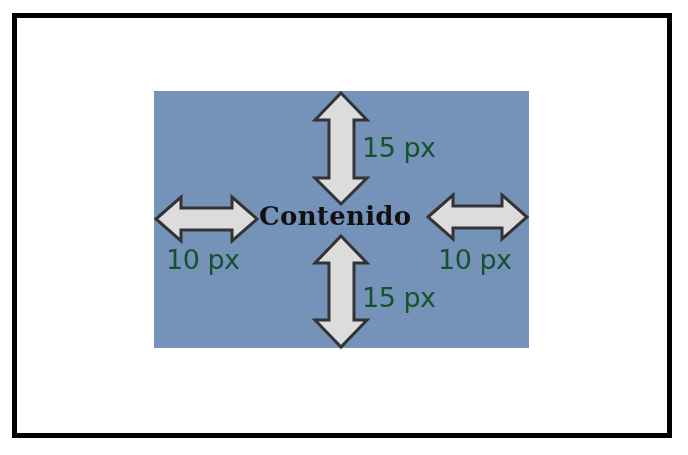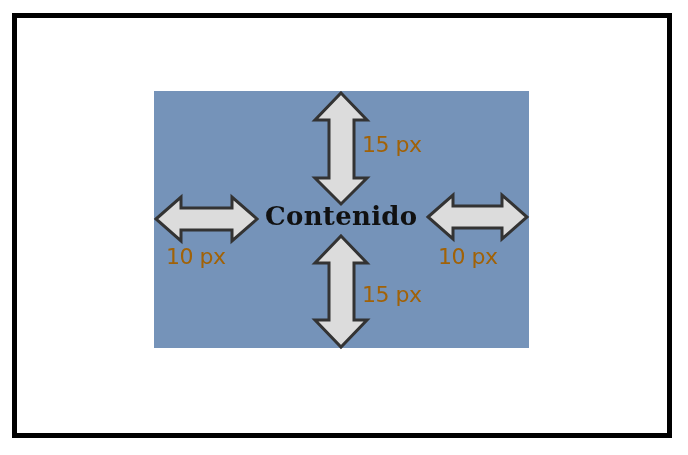--- a/index.html
+++ b/index.html
@@ -1,20 +1,20 @@
 <!DOCTYPE html>
 <html><head>
 <meta charset="utf-8">
 <style>
   html, body { margin:0; padding:0; background:#ffffff; }
   body { width:688px; height:455px; position:relative; overflow:hidden; font-family:"DejaVu Sans", sans-serif; }
   .frame { position:absolute; left:12px; top:13px; width:650px; height:415px; border:5px solid #000; background:#fff; }
   .box { position:absolute; left:154px; top:91px; width:375px; height:257px; background:#7593b9; }
   svg.arrows { position:absolute; left:0; top:0; }
-  .lbl { position:absolute; font-family:"DejaVu Sans", sans-serif; font-size:22px; color:#a16207; white-space:nowrap; letter-spacing:-0.5px; }
+  .lbl { position:absolute; font-family:"DejaVu Sans", sans-serif; font-size:27px; color:#14532d; white-space:nowrap; letter-spacing:-0.5px; }
   .content { position:absolute; font-family:"DejaVu Serif", serif; font-weight:bold; font-size:26px; color:#111; white-space:nowrap; letter-spacing:0.3px; }
 </style>
 </head>
 <body>
 
 <div class="frame"></div>
 <div class="box"></div>
 
 <svg class="arrows" width="688" height="455" viewBox="0 0 688 455">
 
@@ -32,13 +32,13 @@
 
   <g>
     <polygon points="428,217 453,195 453,206 502,206 502,195 527,217 502,239 502,228 453,228 453,239" fill="#dcdcdc" stroke="#333" stroke-width="3" stroke-linejoin="miter"></polygon>
   </g>
 </svg>
 
 <div class="lbl" style="left:362px; top:132px;">15 px</div>
 <div class="lbl" style="left:362px; top:282px;">15 px</div>
 <div class="lbl" style="left:166px; top:244px;">10 px</div>
 <div class="lbl" style="left:438px; top:244px;">10 px</div>
-<div class="content" style="left:265px; top:201px;">Contenido</div>
+<div class="content" style="left:259px; top:201px;">Contenido</div>
 
 </body></html>

